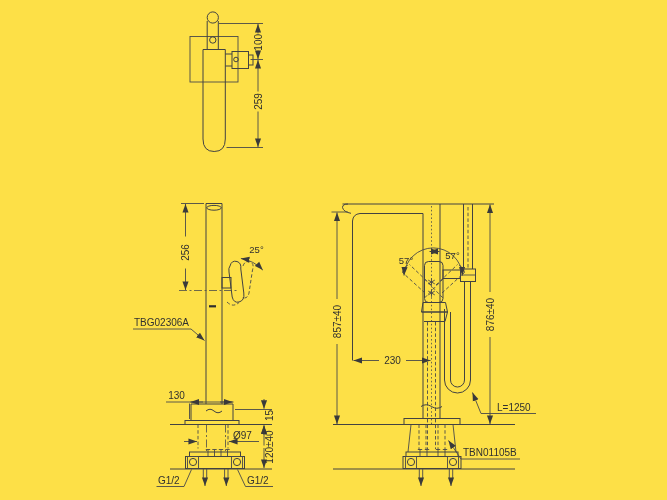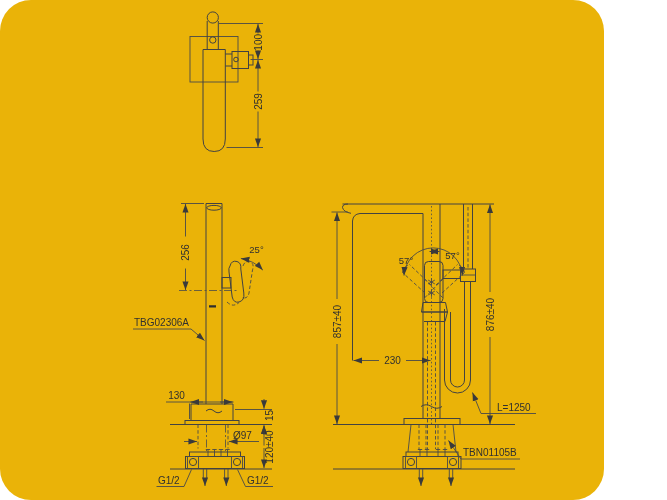--- a/index.html
+++ b/index.html
@@ -1,17 +1,17 @@
 <!DOCTYPE html>
 <html><head>
 <meta charset="utf-8">
 <style>
   html,body{margin:0;padding:0;background:#fff;}
-  .frame{position:relative;width:604px;height:500px;background:#eab308;overflow:hidden;
-         font-family:"Liberation Sans","DejaVu Sans",sans-serif;border-radius:31px;}
+  .frame{position:relative;width:667px;height:500px;background:#fde047;overflow:hidden;
+         font-family:"Liberation Sans","DejaVu Sans",sans-serif;}
   svg{position:absolute;left:0;top:0;}
   svg text{fill:#303030;font-family:"Liberation Sans","DejaVu Sans",sans-serif;font-size:10px;}
   svg .ang{font-size:9.5px;}
   .ln{stroke:#424242;stroke-width:1;fill:none;}
   .thin{stroke:#4a4a4a;stroke-width:0.9;fill:none;}
   .dash{stroke:#4a4a4a;stroke-width:0.9;fill:none;stroke-dasharray:3.5 2.2;}
   .ddot{stroke:#4a4a4a;stroke-width:0.8;fill:none;stroke-dasharray:8 2.5 2 2.5;}
   .dot{stroke:#4a4a4a;stroke-width:0.8;fill:none;stroke-dasharray:1.6 2.2;}
   .thk{stroke:#2e2e2e;stroke-width:2.2;fill:none;}
 </style>

